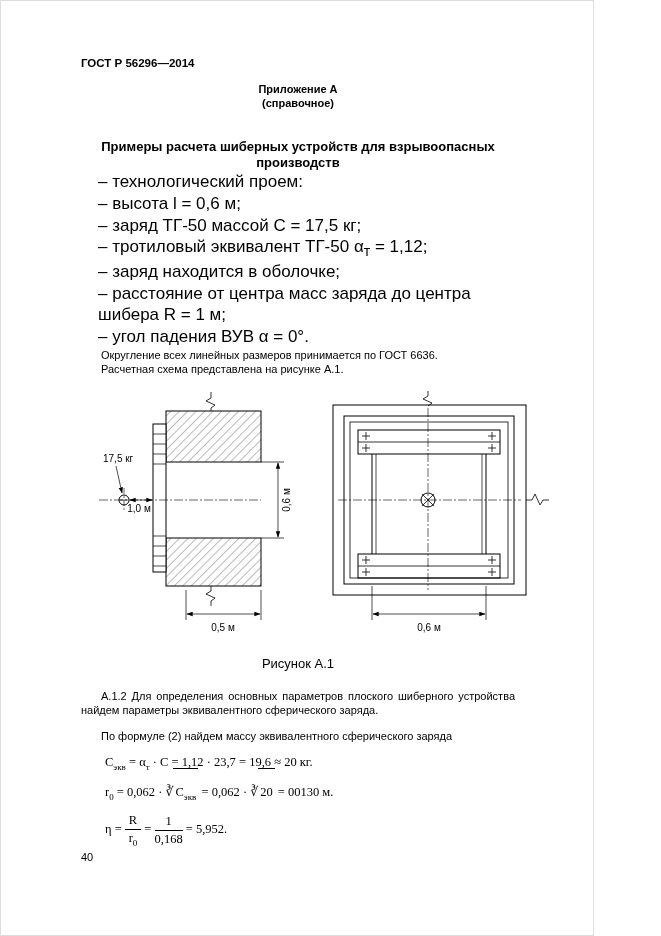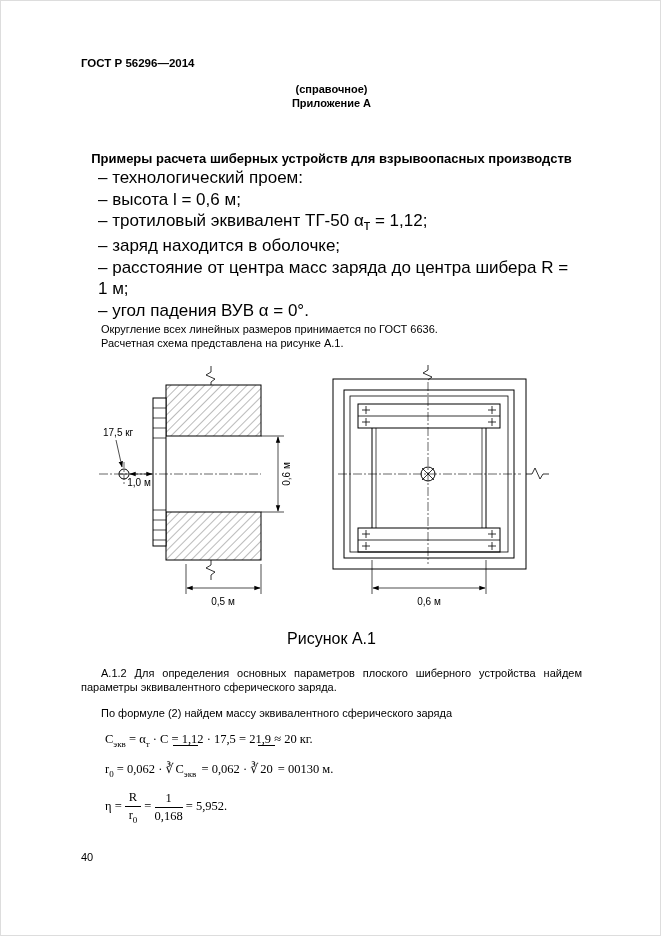--- a/index.html
+++ b/index.html
@@ -1,60 +1,61 @@
 <!DOCTYPE html>
 <html><head>
 <meta charset="utf-8">
 <style>
   * { margin:0; padding:0; box-sizing:border-box; }
   html,body { background:#fff; }
   body { font-family:"Liberation Sans", sans-serif; color:#000; }
-  .page { position:relative; width:661px; height:936px; background:#fff; padding:56px 78px 0 80px; overflow:hidden; border:1px solid #ddd; }
+  .page { position:relative; width:594px; height:936px; background:#fff; padding:56px 78px 0 80px; overflow:hidden; border:1px solid #ddd; }
   .doc-header { font-weight:bold; font-size:11.5px; }
   .appendix { text-align:center; font-weight:bold; font-size:11px; margin-top:13px; line-height:1.3; }
-  .title { text-align:center; font-weight:bold; font-size:13px; margin-top:40px; line-height:1.25; }
+  .title { text-align:center; font-weight:bold; font-size:13px; margin-top:28px; line-height:1.25; }
   .p { font-size:11px; line-height:1.28; }
   .indent { text-indent:20px; }
   .just { text-align:justify; }
   .bold { font-weight:bold; }
   .sec-heading { margin-top:22px; }
   ul.data-list { list-style:none; font-size:17px; line-height:1.28; padding-left:17px; }
   .figure-wrap { margin-top:14px; }
-  .fig-caption { text-align:center; font-size:16px; margin-top:14px; }
+  .fig-caption { text-align:center; font-size:13px; margin-top:14px; }
   .formula { font-family:"Liberation Serif", serif; font-size:12.5px; margin:12px 0 0 24px; }
   .formula sub, .p sub { font-size:9px; }
   .frac { display:inline-flex; flex-direction:column; vertical-align:middle; text-align:center; line-height:1.15; }
   .frac .num { border-bottom:1px solid #000; padding:0 4px 1px; }
   .frac .den { padding-top:1px; }
   .rad { border-top:1px solid #000; padding:16px 2px; }
   .pagenum { position:absolute; left:80px; top:850px; font-size:11px; }
   svg text { font-family:"Liberation Sans", sans-serif; font-size:10px; fill:#000; }
   .mt12 { margin-top:12px; }
   .mt18 { margin-top:18px; }
   .mt22 { margin-top:22px; }
 </style>
 </head>
 <body>
 
 <div class="page">
 
   <div class="doc-header">ГОСТ Р 56296—2014</div>
 
   <div class="appendix">
+    <div>Приложение А</div>
     <div>(справочное)</div>
-    <div>Приложение А</div>
   </div>
 
   <div class="title">Примеры расчета шиберных устройств для взрывоопасных производств</div>
 
 
 
   <ul class="data-list">
     <li><span>– технологический проем:</span></li>
     <li><span>– высота l = 0,6 м;</span></li>
+    <li><span>– заряд ТГ-50 массой С = 17,5 кг;</span></li>
     <li><span>– тротиловый эквивалент ТГ-50 α</span><sub>т</sub><span> = 1,12;</span></li>
     <li><span>– заряд находится в оболочке;</span></li>
     <li><span>– расстояние от центра масс заряда до центра шибера R = 1 м;</span></li>
     <li><span>– угол падения ВУВ α = 0°.</span></li>
   </ul>
 
   <p class="p indent">Округление всех линейных размеров принимается по ГОСТ 6636.</p>
   <p class="p indent">Расчетная схема представлена на рисунке А.1.</p>
 
   <div class="figure-wrap">
@@ -164,21 +165,21 @@
       <text x="348" y="241" text-anchor="middle">0,6 м</text>
     </svg>
 
     <div class="fig-caption">Рисунок А.1</div>
   </div>
 
   <p class="p indent just mt18">А.1.2 Для определения основных параметров плоского шиберного устройства найдем параметры эквивалентного сферического заряда.</p>
   <p class="p indent mt12">По формуле (2) найдем массу эквивалентного сферического заряда</p>
 
   <div class="formula">
-    <span>С</span><sub>экв</sub><span> = α</span><sub>т</sub><span> · С = 1,12 · 17,5 = 21,9 ≈ 20 кг.</span>
+    <span>С</span><sub>экв</sub><span> = α</span><sub>т</sub><span> · С = 1,12 · 23,7 = 19,6 ≈ 20 кг.</span>
   </div>
 
 
   <div class="formula">
     <span>r</span><sub>0</sub><span> = 0,062 · </span><span>∛</span><span class="rad"><span>С</span><sub>экв</sub></span><span> = 0,062 · </span><span>∛</span><span class="rad">20</span><span> = 00130 м.</span>
   </div>
 
   <div class="formula">
     <span>η = </span><span class="frac">
         <span class="num">R</span>

